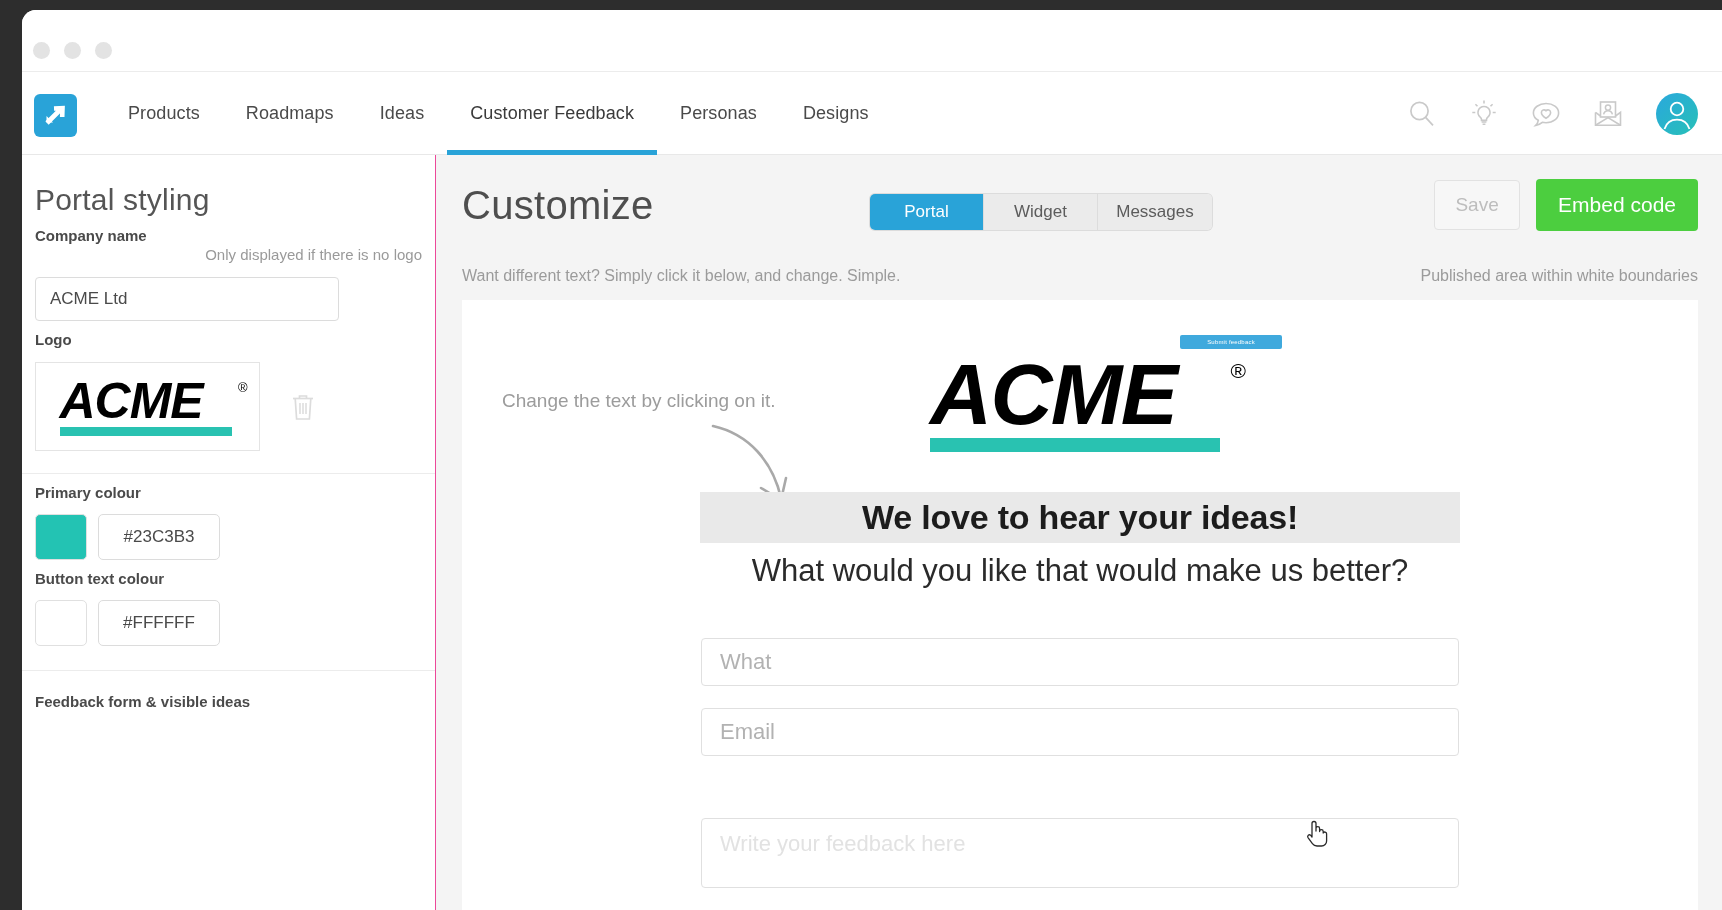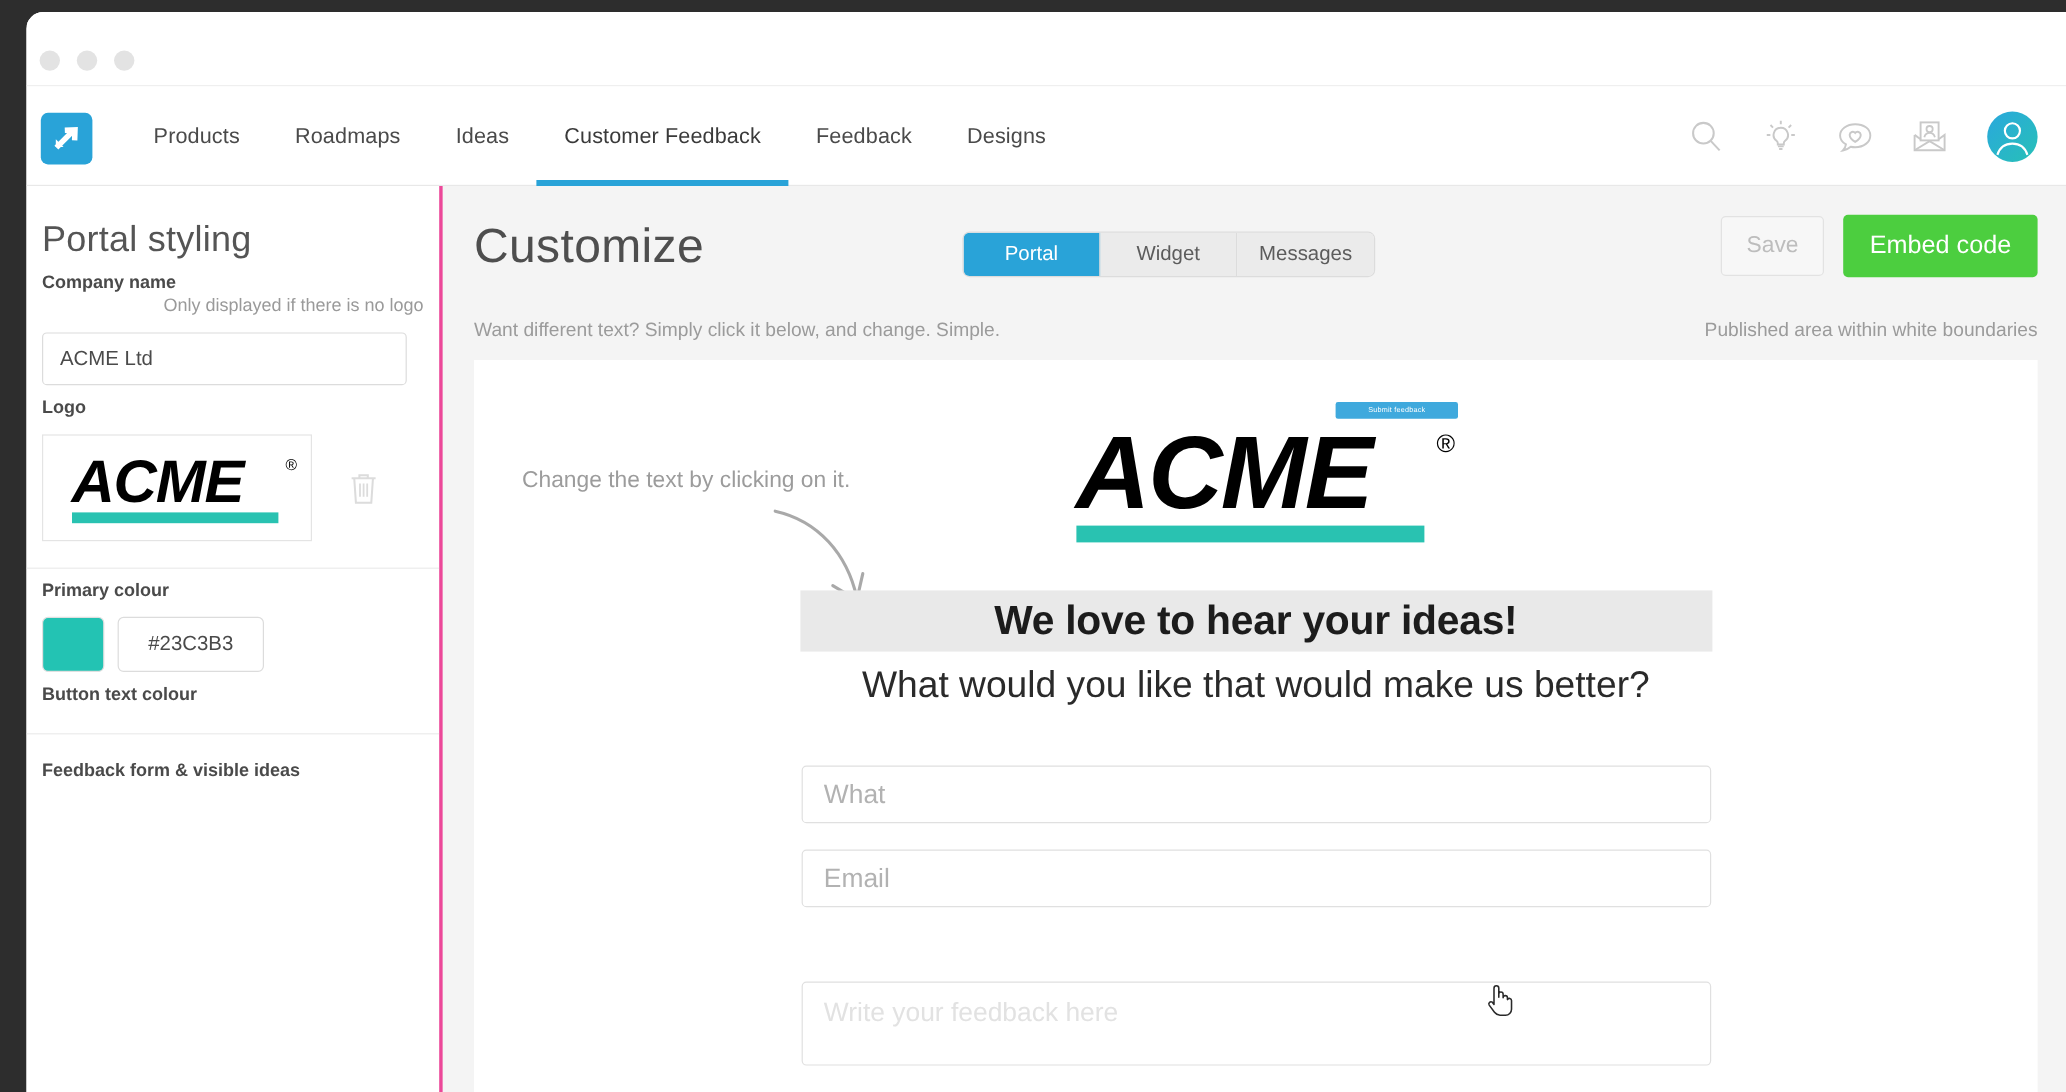--- a/index.html
+++ b/index.html
@@ -99,23 +99,23 @@
   
   #body {
     position: relative;
     height: calc(900px - 62px - 83px);
     width: 100%;
     display: flex;
   }
 
   
   #sidebar {
-    width: 347px; height: 100%;
+    width: 414px; height: 100%;
     background: #ffffff;
-    border-right: 3px solid #ec4899;
+    border-right: 1px solid #ec4899;
     position: relative;
     overflow: hidden;
   }
   #portal-styling-title {
     font-size: 30px; font-weight: 300; color: #555;
     padding: 28px 0 0 13px;
     letter-spacing: .2px;
   }
   .sb-section { padding: 0 13px; }
   .sb-divider { height: 1px; background: #ececec; margin: 22px 0 0 0; }
@@ -340,21 +340,21 @@
         <div class="nav-link">
             <span>Roadmaps</span>
           </div>
         <div class="nav-link">
             <span>Ideas</span>
           </div>
         <div class="nav-link active">
             <span>Customer Feedback</span>
           </div>
         <div class="nav-link">
-            <span>Feedback</span>
+            <span>Personas</span>
           </div>
         <div class="nav-link">
             <span>Designs</span>
           </div>
       </div>
 
       <div id="nav-icons">
         <div class="nav-icon">
           <svg width="32" height="32" viewBox="0 0 32 32">
               <circle cx="13.5" cy="13" r="8.6" fill="none" stroke="#c9c9c9" stroke-width="1.7"></circle>
@@ -435,20 +435,26 @@
         <div class="sb-section">
           <div class="field-label">Primary colour</div>
           <div class="colour-row">
             <div class="swatch" style="background:#23C3B3;"></div>
             <div class="hex-input">
               <span>#23C3B3</span>
             </div>
           </div>
 
           <div class="field-label">Button text colour</div>
+          <div class="colour-row">
+            <div class="swatch" style="background:#FFFFFF;"></div>
+            <div class="hex-input">
+              <span>#FFFFFF</span>
+            </div>
+          </div>
         </div>
 
         <div class="sb-divider" style="margin-top:24px;"></div>
 
         <div class="sb-section">
           <div class="field-label" style="margin-top:22px;">Feedback form &amp; visible ideas</div>
         </div>
       </div>
 
       <div id="main">

